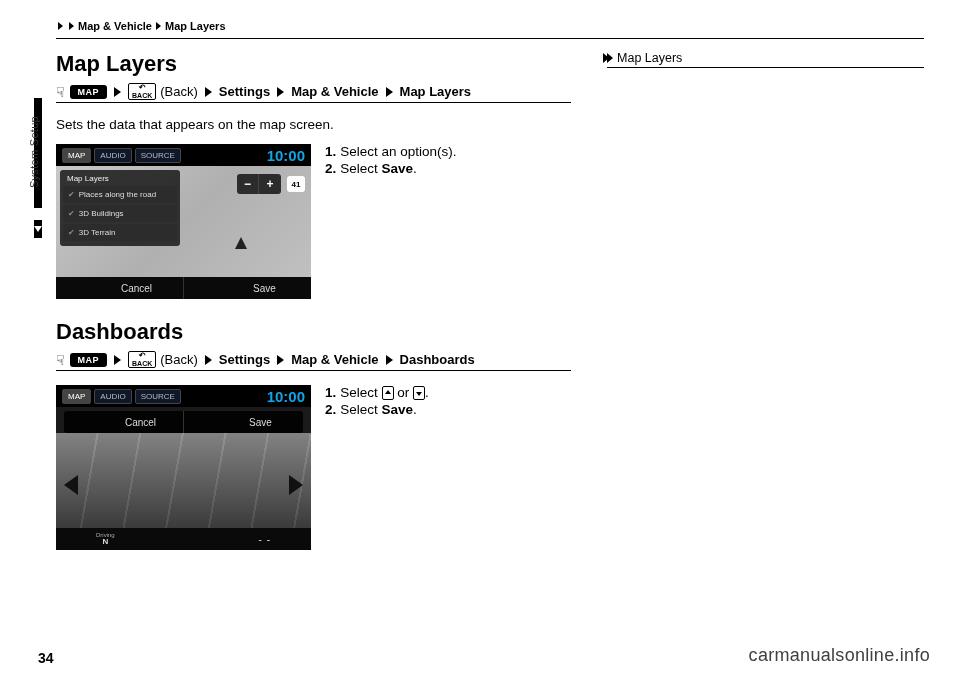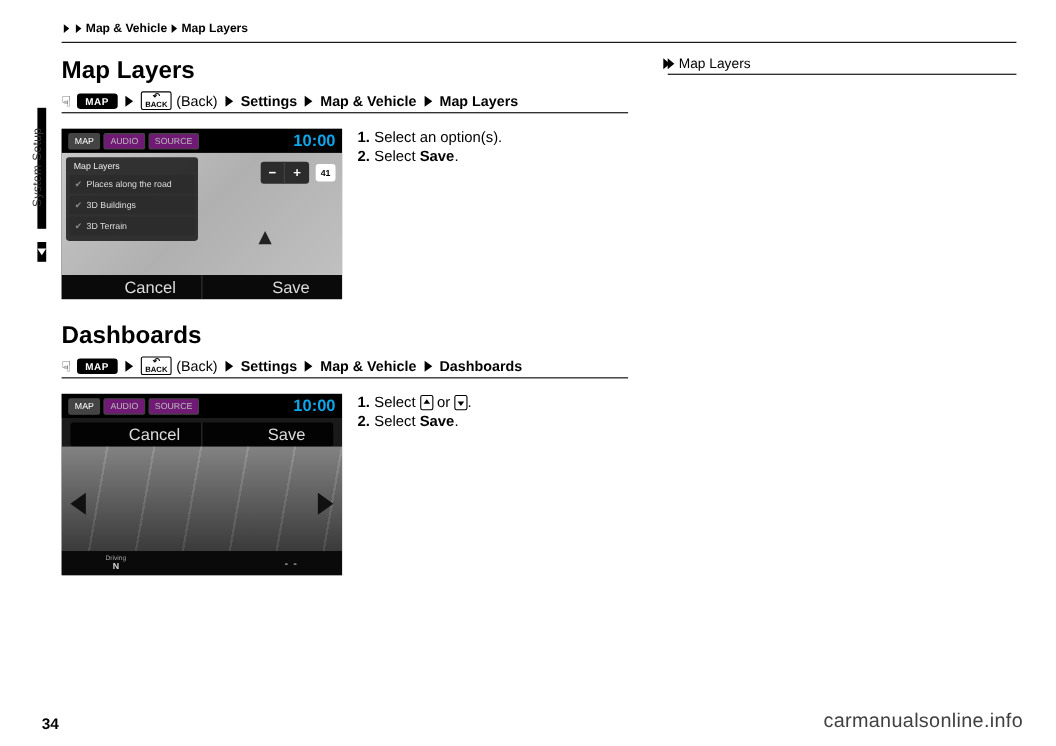--- a/index.html
+++ b/index.html
@@ -114,21 +114,21 @@
       justify-content: space-between;
       padding: 0 6px;
     }
     .ss-topbar-left { display: flex; gap: 3px; }
     .ss-tab {
       color: #bbb;
       font-size: 8px;
       padding: 2px 5px;
       border: 1px solid #444;
       border-radius: 2px;
-      background: #701a75;
+      background: #0f172a;
     }
     .ss-tab.active { background: #444; color: #fff; }
     .ss-clock { color: #0ea5e9; font-size: 15px; font-weight: bold; }
     .ss-body {
       position: absolute;
       top: 22px; left: 0; right: 0; bottom: 22px;
       background: linear-gradient(135deg, #c8c8c8 0%, #b0b0b0 50%, #c0c0c0 100%);
     }
     .ss-panel {
       position: absolute;
@@ -192,21 +192,21 @@
     .ss-botbar {
       position: absolute;
       bottom: 0; left: 0; right: 0;
       height: 22px;
       background: #0a0a0a;
       display: flex;
     }
     .ss-btn {
       flex: 1;
       color: #ddd;
-      font-size: 15px;
+      font-size: 10px;
       display: flex;
       align-items: center;
       justify-content: center;
       border-right: 1px solid #333;
       padding-left: 34px;
     }
     .ss-btn:last-child { border-right: none; }
     .ss-midcancel {
       position: absolute;
       top: 26px; left: 8px; right: 8px;
@@ -384,20 +384,21 @@
         <span class="back-icon">BACK</span>
         <span>(Back)</span>
         <span class="arrow"></span>
         <span class="bold">Settings</span>
         <span class="arrow"></span>
         <span class="bold"> Map &amp; Vehicle</span>
         <span class="arrow"></span>
         <span class="bold">Map Layers</span>
       </div>
       <hr class="nav-hr">
+      <p class="desc">Sets the data that appears on the map screen.</p>
 
       <div class="step-block">
 
         <div class="screenshot">
           <div class="ss-topbar">
             <div class="ss-topbar-left">
               <span class="ss-tab active">MAP</span>
               <span class="ss-tab">AUDIO</span>
               <span class="ss-tab">SOURCE</span>
             </div>

